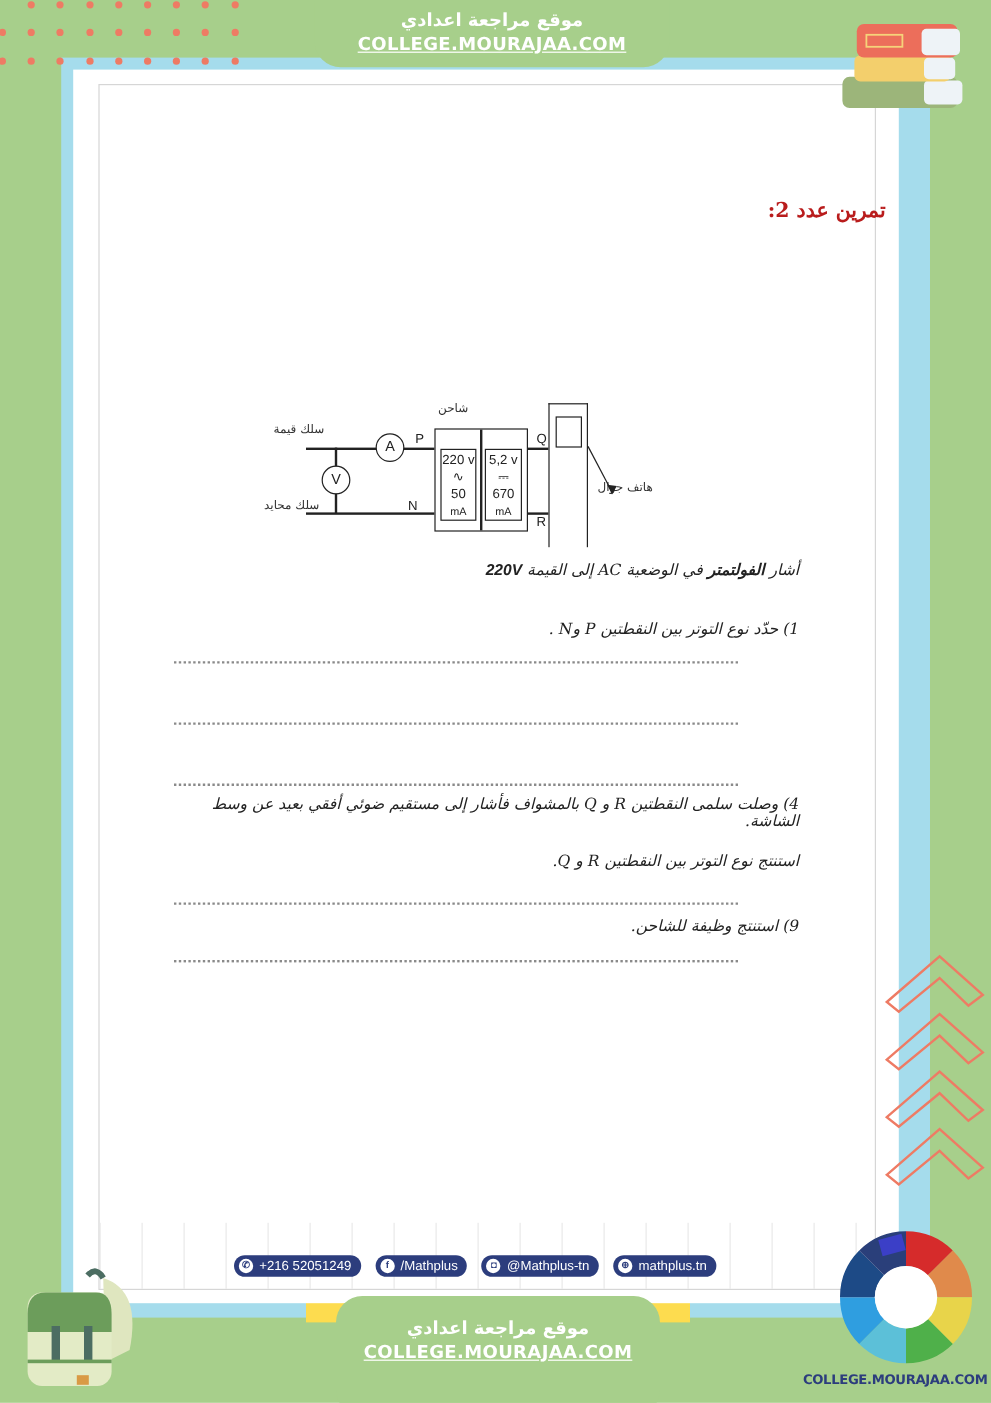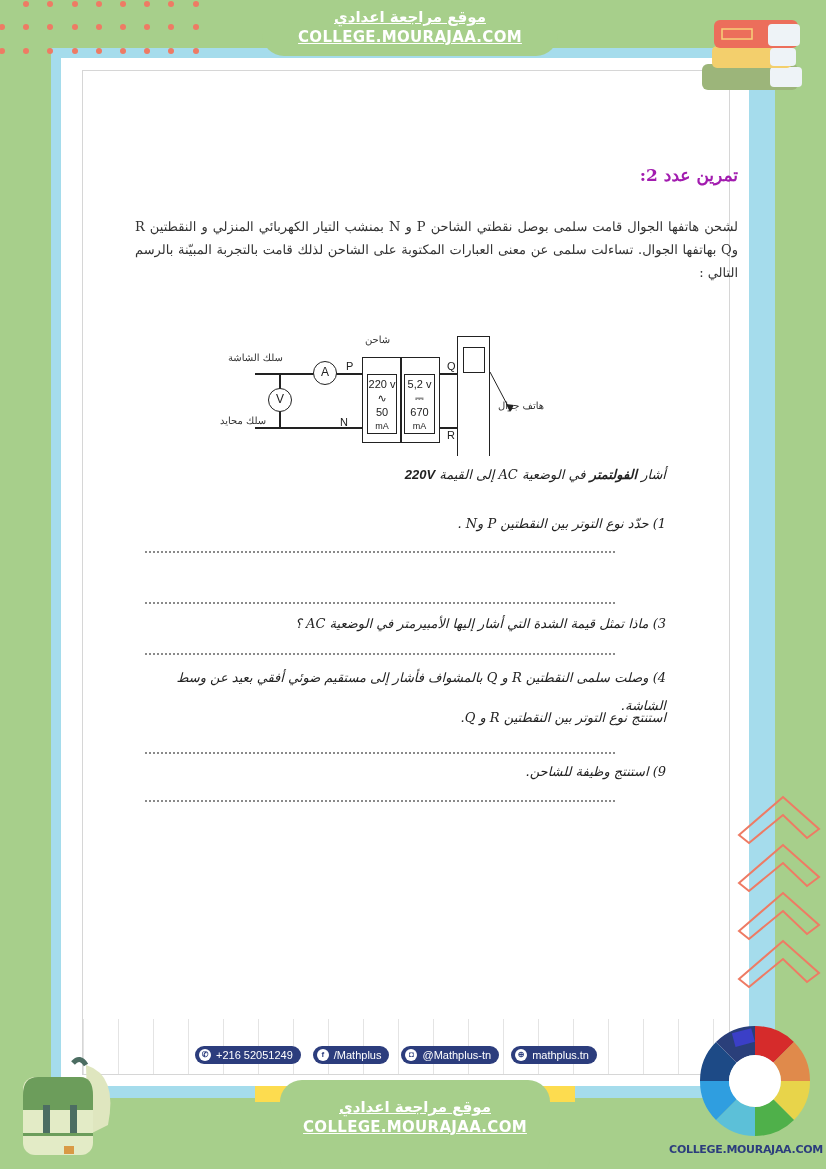--- a/index.html
+++ b/index.html
@@ -14,25 +14,25 @@
     .yellow-band-b { position: absolute; left: 255px; top: 1072px; width: 320px; height: 30px; background: #fddc4f; }
     .white-sheet { position: absolute; left: 61px; top: 58px; width: 688px; height: 1028px; background: #fff; }
     .paper { position: absolute; left: 82px; top: 70px; width: 648px; height: 1005px; background: #fff; border: 1px solid #d6d6d6; }
     .gridlines { position: absolute; left: 0; right: 0; bottom: 0; height: 55px;
       background-image: linear-gradient(to right, #e4e4e4 1px, transparent 1px); background-size: 35px 100%; }
     .right-strip { position: absolute; left: 775px; top: 0; width: 51px; height: 1169px; background: #a7cf8b; }
 
     .banner { position: absolute; background: #a7cf8b; border-radius: 22px; color: #fff; text-align: center; font-family: "DejaVu Sans", sans-serif; font-weight: bold; }
     .banner-top { left: 262px; top: -20px; width: 296px; height: 76px; padding-top: 28px; }
     .banner-bottom { left: 280px; top: 1080px; width: 270px; height: 100px; padding-top: 18px; }
-    .banner .ar { font-size: 15px; text-decoration: underline; line-height: 19px; }
+    .banner .ar { font-size: 15px; line-height: 19px; }
     .banner .en { font-size: 15px; text-decoration: underline; letter-spacing: 0.3px; line-height: 21px; }
 
     .doc { position: absolute; inset: 0; direction: rtl; font-family: "DejaVu Serif", serif; color: #222; }
-    .title { position: absolute; right: 88px; top: 165px; font-size: 17px; font-weight: bold; color: #a21caf; }
+    .title { position: absolute; right: 88px; top: 165px; font-size: 17px; font-weight: bold; color: #b91c1c; }
     .para { position: absolute; right: 88px; left: 135px; top: 215px; font-size: 13px; line-height: 23px; color: #333; text-align: justify; }
     .line { position: absolute; font-size: 13px; color: #222; white-space: nowrap; font-style: italic; }
     .dotline { position: absolute; left: 145px; width: 470px; border-top: 2px dotted #8a8a8a; height: 0; }
     .latin { font-family: "Liberation Sans", sans-serif; font-weight: bold; direction: ltr; unicode-bidi: embed; }
 
     
     .circuit { position: absolute; left: 228px; top: 330px; width: 310px; height: 125px; direction: ltr; font-family: "Liberation Sans", sans-serif; }
     .wire { position: absolute; background: #222; }
     .meter { position: absolute; width: 24px; height: 24px; border: 1.5px solid #222; border-radius: 50%; background: #fff; font-size: 12px; text-align: center; line-height: 21px; }
     .box { position: absolute; border: 1.5px solid #222; background: #ffffff; }
@@ -101,25 +101,24 @@
   <rect x="22" y="17" width="30" height="10" fill="none" stroke="#f6d27a" stroke-width="1.5"></rect>
 </svg>
 
 <div class="banner banner-top">
   <div class="ar">موقع مراجعة اعدادي</div>
   <div class="en">COLLEGE.MOURAJAA.COM</div>
 </div>
 
 <div class="doc">
   <div class="title">تمرين عدد 2:</div>
-  <div class="para">لشحن هاتفها الجوال قامت سلمى بوصل نقطتي الشاحن P و N بمنشب التيار الكهربائي المنزلي و النقطتين R وQ بهاتفها الجوال. تساءلت سلمى عن معنى العبارات المكتوبة على الشاحن لذلك قامت بالتجربة المبيّنة بالرسم التالي :</div>
 
   <div class="circuit">
     <div class="arlbl" style="left:137px;top:4px">شاحن</div>
-    <div class="arlbl" style="left:0;top:22px">سلك الشاشة</div>
+    <div class="arlbl" style="left:0;top:22px">سلك قيمة</div>
     <div class="arlbl" style="left:-8px;top:85px">سلك محايد</div>
     <div class="arlbl" style="left:270px;top:70px">هاتف جوال</div>
 
     <div class="wire" style="left:27px;top:43px;width:117px;height:1.5px"></div>
     <div class="wire" style="left:27px;top:97px;width:117px;height:1.5px"></div>
     <div class="wire" style="left:51px;top:43px;width:1.5px;height:55px"></div>
     <div class="wire" style="left:210px;top:43px;width:20px;height:1.5px"></div>
     <div class="wire" style="left:210px;top:97px;width:20px;height:1.5px"></div>
 
     <div class="meter" style="left:85px;top:31px">A</div>
@@ -156,24 +155,23 @@
 
   <div class="line" style="right:160px;top:467px">
     <span>أشار </span><b>الفولتمتر</b><span> في الوضعية AC إلى القيمة </span><span class="latin">220V</span>
   </div>
 
   <div class="line" style="right:160px;top:516px">1) حدّد نوع التوتر بين النقطتين P وN .</div>
   <div class="dotline" style="top:551px"></div>
 
   <div class="dotline" style="top:602px"></div>
 
-  <div class="line" style="right:160px;top:616px">3) ماذا تمثل قيمة الشدة التي أشار إليها الأمبيرمتر في الوضعية AC ؟</div>
   <div class="dotline" style="top:653px"></div>
 
-  <div class="line" style="right:160px;left:165px;top:664px;white-space:normal;line-height:28px">4) وصلت سلمى النقطتين R و Q بالمشواف فأشار إلى مستقيم ضوئي أفقي بعيد عن وسط الشاشة.</div>
+  <div class="line" style="right:160px;left:165px;top:664px;white-space:normal;line-height:14px">4) وصلت سلمى النقطتين R و Q بالمشواف فأشار إلى مستقيم ضوئي أفقي بعيد عن وسط الشاشة.</div>
   <div class="line" style="right:160px;top:710px">استنتج نوع التوتر بين النقطتين R و Q.</div>
   <div class="dotline" style="top:752px"></div>
 
   <div class="line" style="right:160px;top:764px">9)  استنتج وظيفة للشاحن.</div>
   <div class="dotline" style="top:800px"></div>
 </div>
 
 <div class="chips">
   <div class="chip">
       <span class="ic">✆</span>

